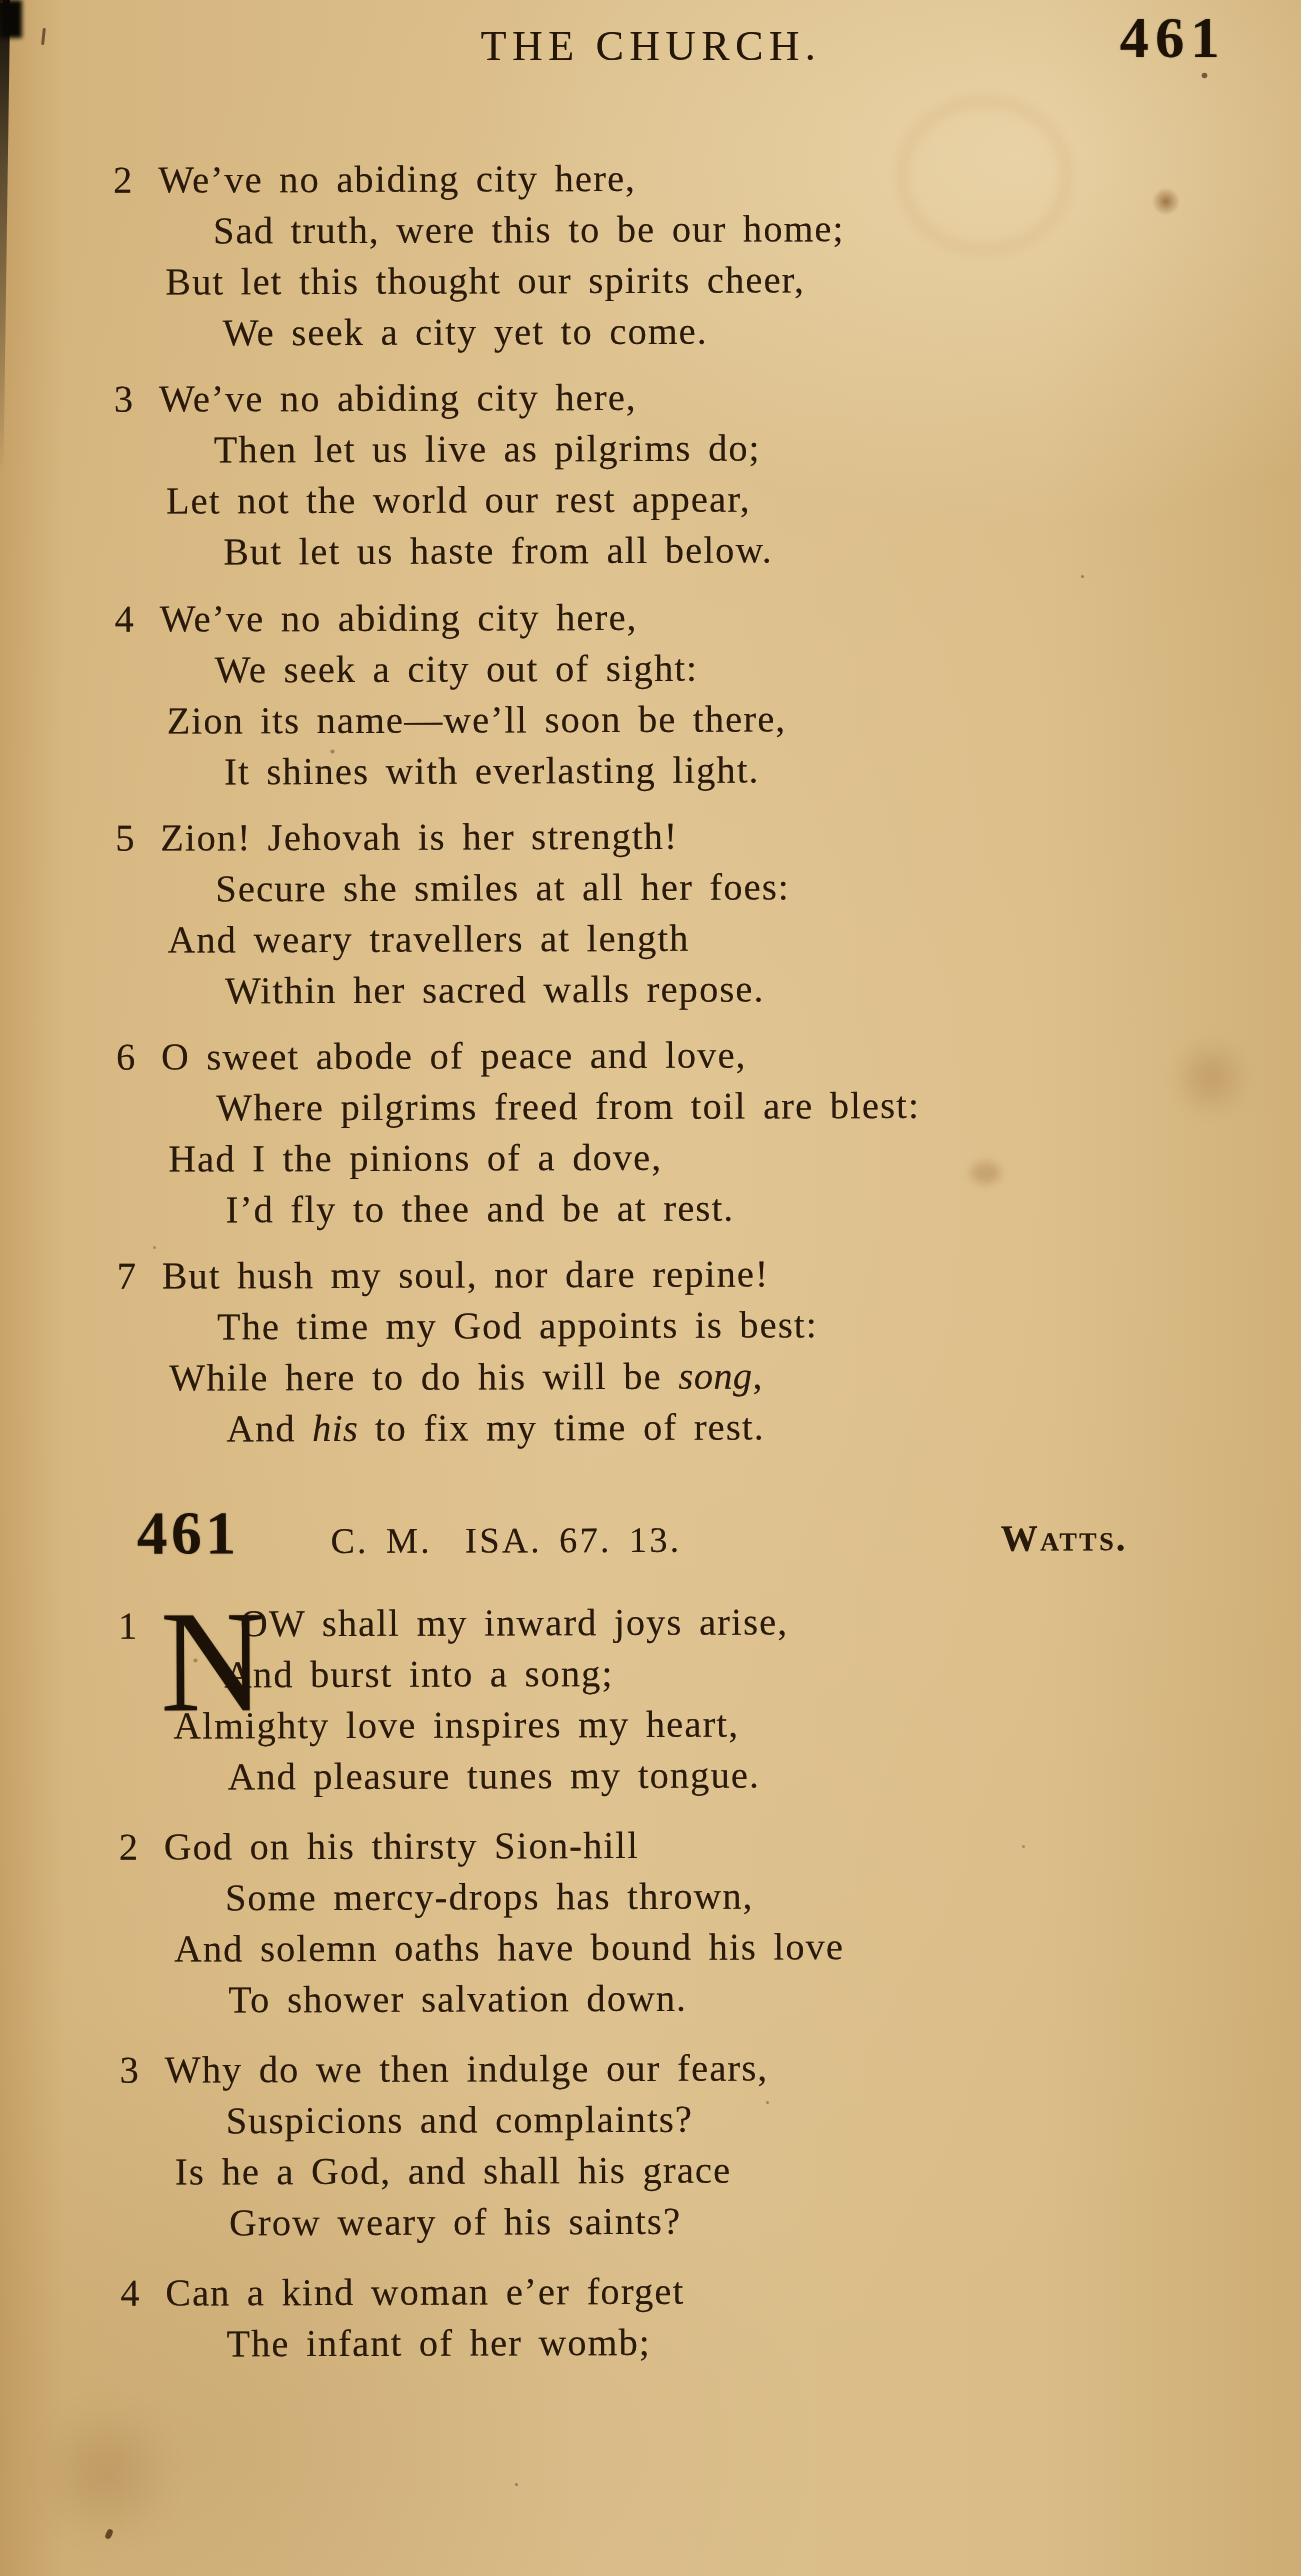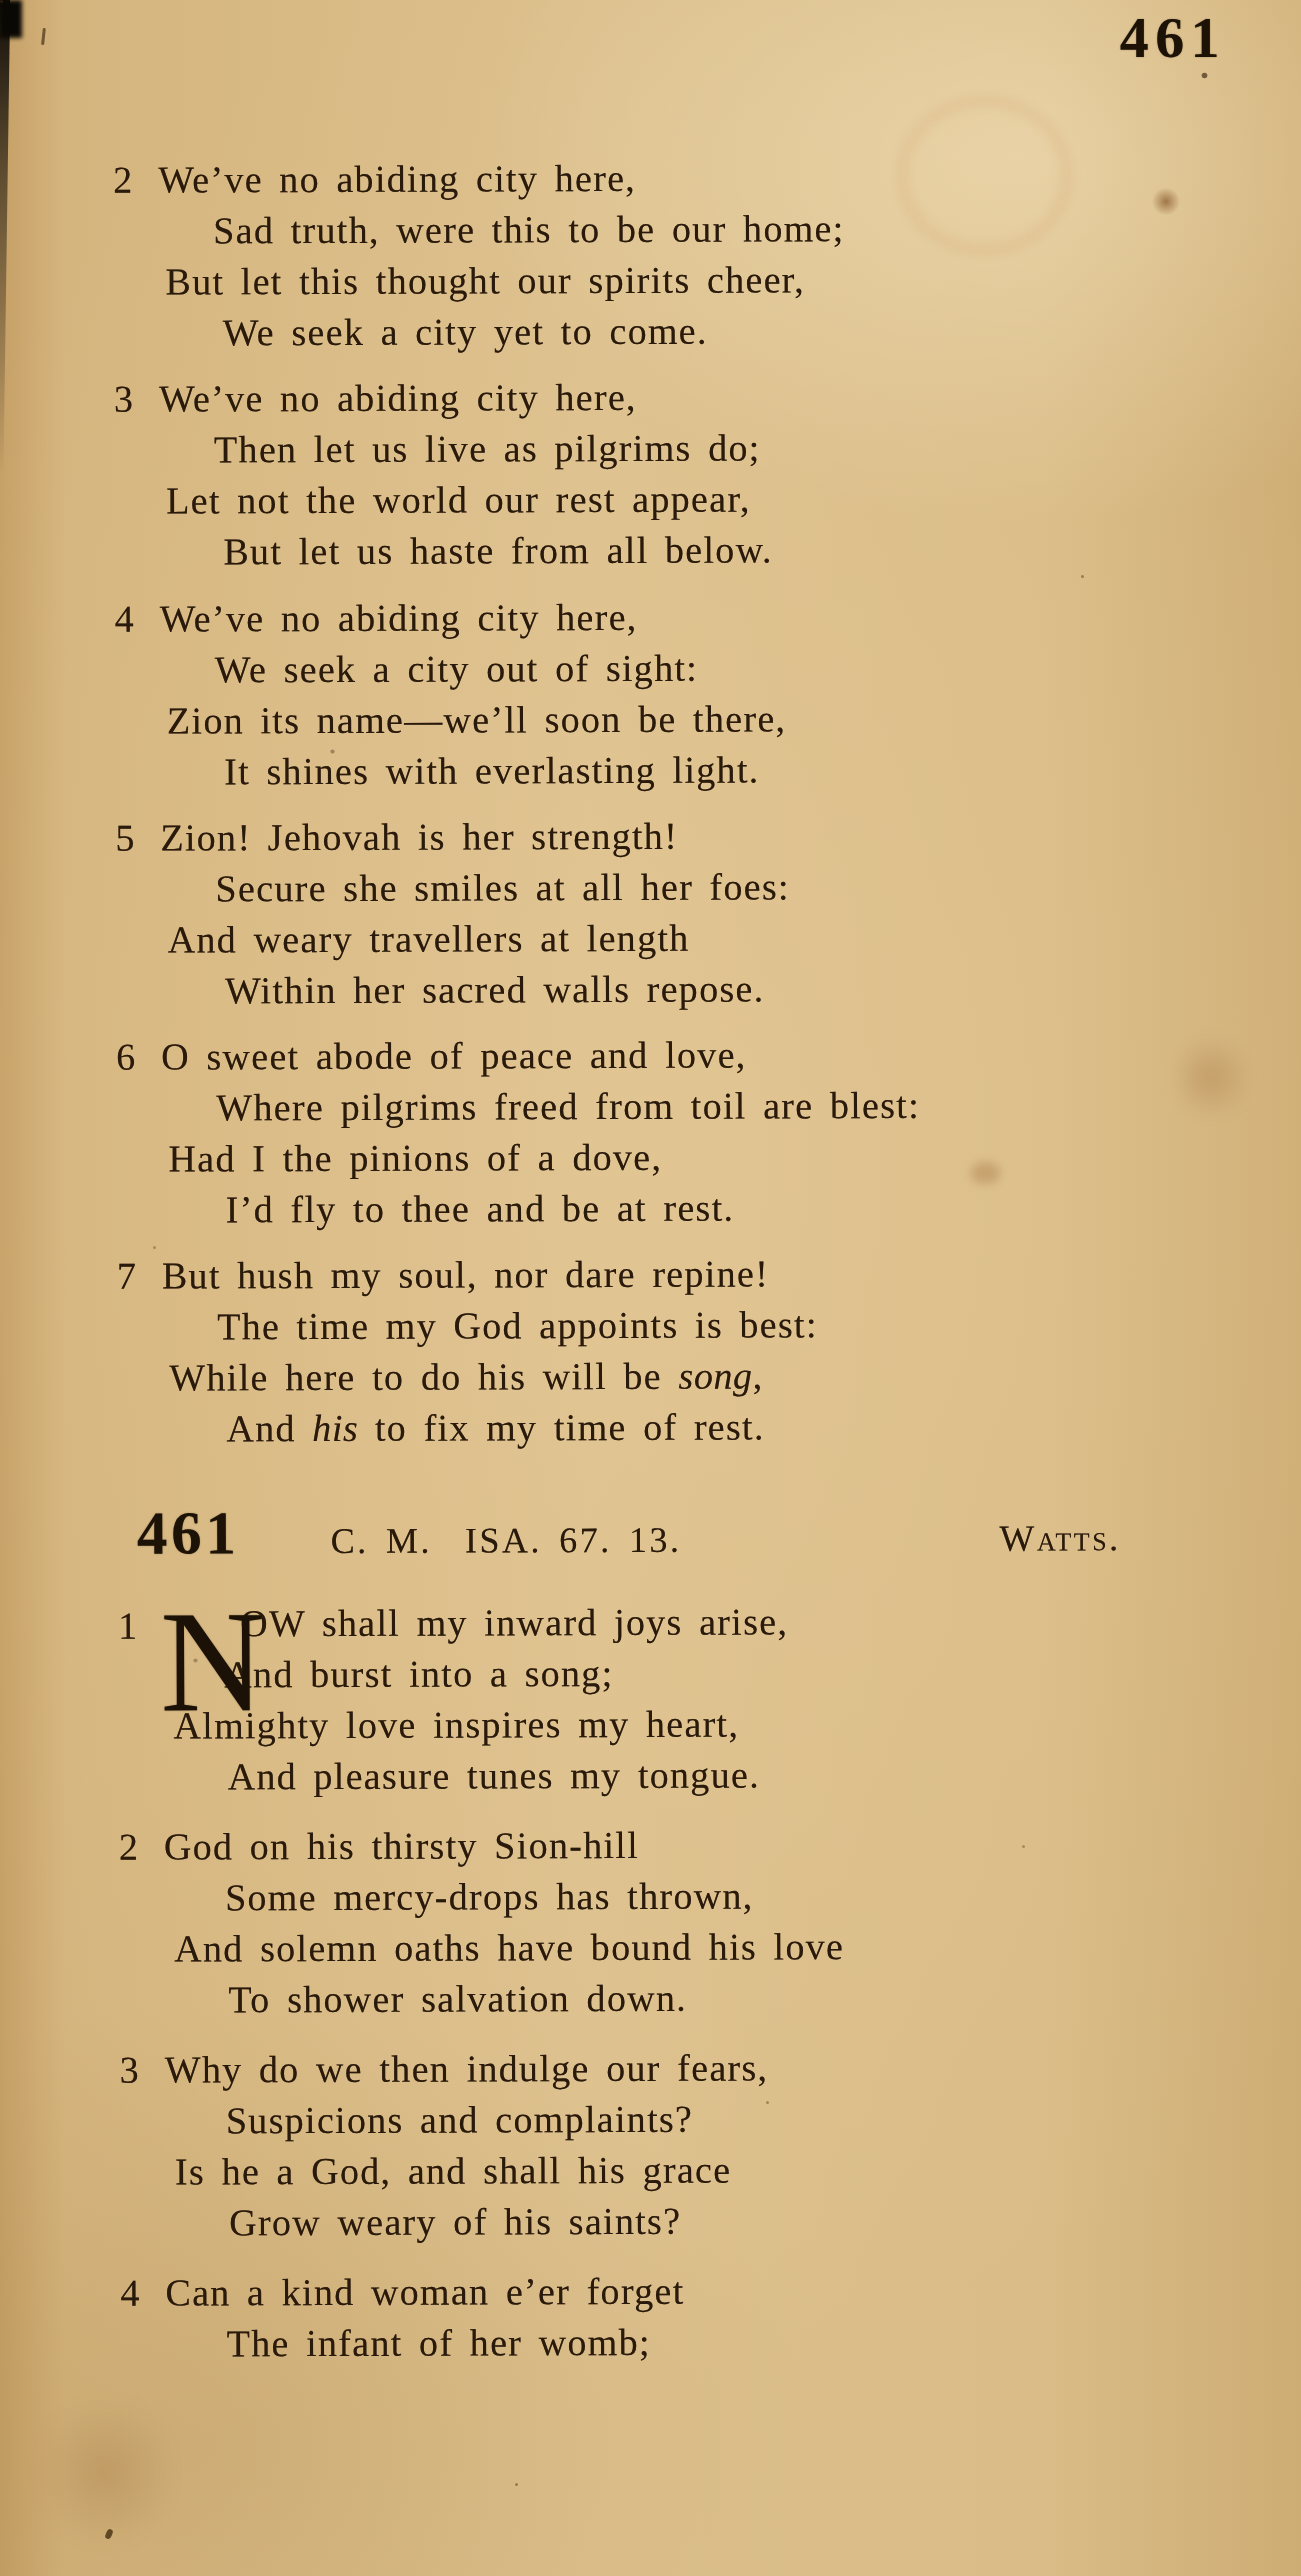--- a/index.html
+++ b/index.html
@@ -43,22 +43,22 @@
   .verse.dc .vnum{position:absolute;left:0;top:2.5px;width:auto;}
   .dropcap{position:absolute;left:47px;top:-9px;font-size:145px;line-height:1;
     color:#1c1106;text-shadow:0 0 1.3px rgba(28,17,6,0.55);}
   
   .hymn-heading{display:flex;align-items:baseline;margin:53px 0 30.5px 0;
     white-space:nowrap;}
   .h-num{font-size:61px;font-weight:bold;letter-spacing:3.8px;margin-left:24px;
     color:#1d1206;text-shadow:0 0 1.3px rgba(29,18,6,0.5);}
   .h-meter{font-size:36px;letter-spacing:2.5px;margin-left:91px;}
   .h-ref{font-size:36px;letter-spacing:2.5px;margin-left:33px;}
-  .h-author{font-size:37px;margin-left:auto;margin-right:22px;
-    font-variant:small-caps;letter-spacing:2.5px;}
+  .h-author{font-size:37px;margin-left:auto;margin-right:15px;
+    font-variant:small-caps;letter-spacing:2.5px;font-weight:bold;}
   
   .artifact{position:absolute;pointer-events:none;}
   .edge-sliver{left:0;top:0;width:10.2px;height:496px;
     background:linear-gradient(to bottom,rgba(8,6,3,0.95),rgba(8,6,3,0.55) 35%,rgba(8,6,3,0) 96%);
     clip-path:polygon(0 0,100% 0,30% 100%,0 100%);}
   .corner-blob{left:0;top:0;width:21.6px;height:38px;background:#0a0804;
     filter:blur(1.9px);}
   .tick-mark{left:42px;top:28px;width:2.5px;height:16.5px;background:#3a2712;
     opacity:.65;transform:rotate(6deg);border-radius:1.3px;}
   .ring-stain{left:896px;top:95px;width:153px;height:137px;border-radius:50%;
@@ -88,20 +88,21 @@
                1203px 74px 0 1.3px rgba(55,35,15,0.65),
                610px 938px 0 0 rgba(70,45,20,0.35),
                153px 1246px 0 0 rgba(70,45,20,0.35);}
 </style>
 </head>
 <body>
 
 <div class="page">
 
   <header class="hdr">
+    <div class="running-title">THE CHURCH.</div>
     <div class="page-number">461</div>
   </header>
 
   <main class="text-block">
     <section id="hymn-cont">
         <div class="verse">
           <div class="vline i0"><span class="vnum">2</span>We’ve no abiding city here,</div>
           <div class="vline i1">Sad truth, were this to be our home;</div>
           <div class="vline i2">But let this thought our spirits cheer,</div>
           <div class="vline i3">We seek a city yet to come.</div>

